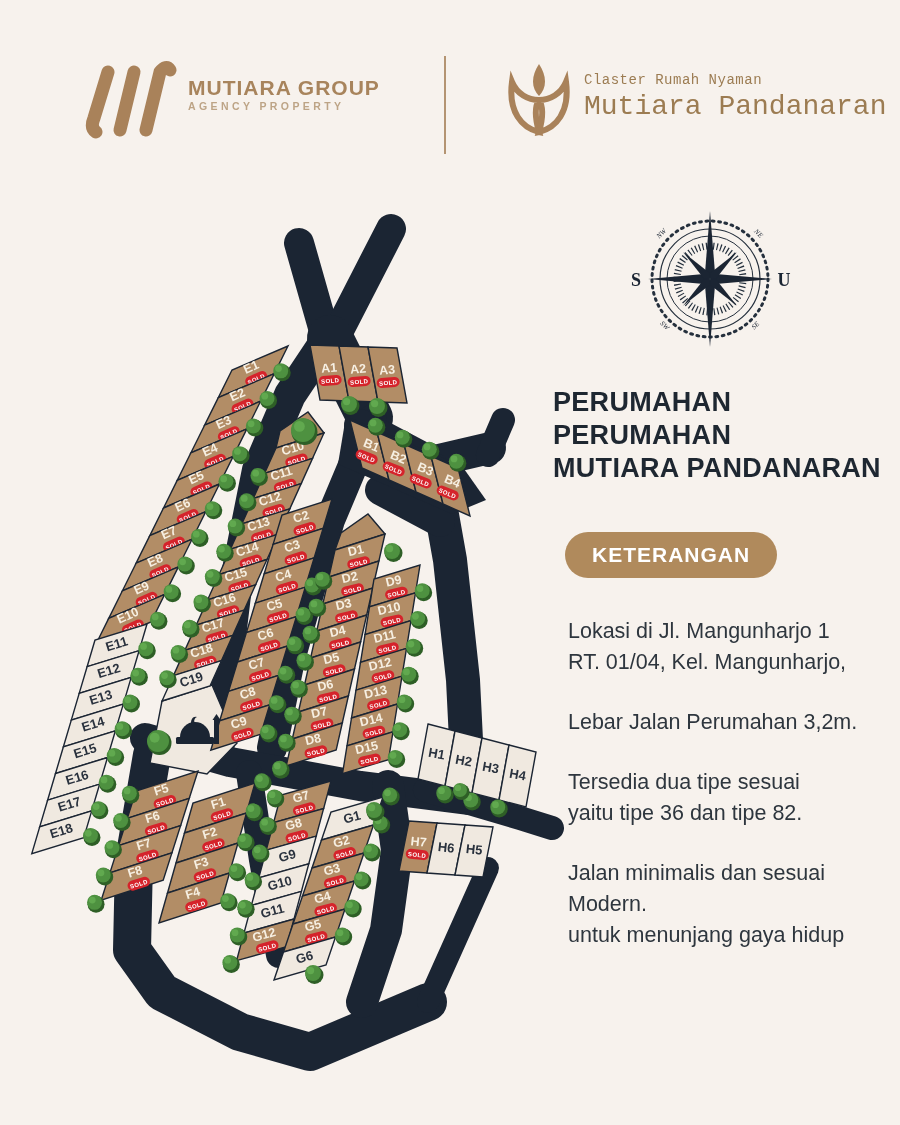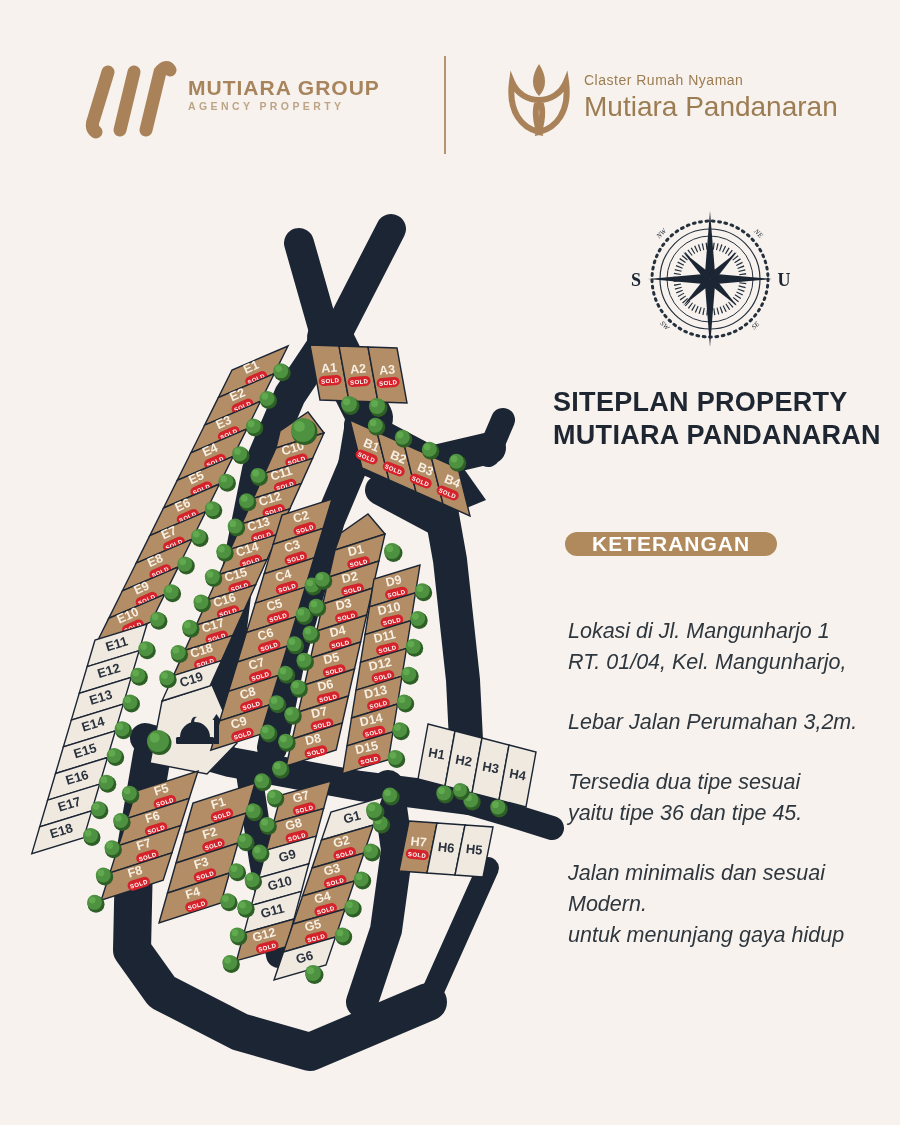--- a/index.html
+++ b/index.html
@@ -5,30 +5,30 @@
   html,body{margin:0;padding:0;}
   body{width:900px;height:1125px;position:relative;overflow:hidden;
        background:#f7f2ed;font-family:"Liberation Sans",sans-serif;}
   
   .hdr-left-logo{position:absolute;left:82px;top:60px;}
   .hdr-left-text{position:absolute;left:188px;top:76px;}
   .brand-name{font-size:21px;font-weight:bold;letter-spacing:1px;color:#a8845c;}
   .brand-tagline{font-size:10.5px;font-weight:bold;letter-spacing:3.4px;color:#bda486;}
   .hdr-divider{position:absolute;left:444px;top:56px;width:2px;height:98px;background:#a8845c;opacity:.85;}
   .hdr-right-logo{position:absolute;left:498px;top:56px;}
-  .hdr-right-text{position:absolute;left:584px;top:72px;font-family:Liberation Sans, sans-serif;color:#9c7c52;}
+  .hdr-right-text{position:absolute;left:584px;top:72px;font-family:Liberation Mono, monospace;color:#9c7c52;}
   .cluster-label{font-size:14px;letter-spacing:.5px;}
   .cluster-name{font-size:28px;margin-top:3px;}
   
   .compass{position:absolute;left:620px;top:206px;}
   .title{position:absolute;left:553px;top:386px;width:330px;color:#1e2731;
          font-size:27px;font-weight:800;line-height:33px;letter-spacing:.3px;}
   .legend-btn{position:absolute;left:565px;top:532px;background:#b08a5c;color:#ffffff;
-         font-size:21px;font-weight:800;letter-spacing:1px;padding:0 27px;border-radius:26px;}
-  .legend-text{position:absolute;left:568px;top:616px;width:325px;color:#2e363e;font-size:21.5px;line-height:31px;font-style:italic;}
+         font-size:21px;font-weight:800;letter-spacing:1px;padding:11px 27px;border-radius:26px;}
+  .legend-text{position:absolute;left:568px;top:616px;width:325px;color:#2e363e;font-size:21.5px;line-height:31px;}
   .legend-text .para{margin-bottom:29px;}
   
   .map{position:absolute;left:25px;top:200px;}
   .lot-sold{fill:#b28d66;stroke:#1b2533;stroke-width:1.4;}
   .lot-free{fill:#f0e9e0;stroke:#1b2533;stroke-width:1.4;}
   .lot-label-sold{fill:#f6efe2;font-weight:bold;font-size:12.5px;text-anchor:middle;}
   .lot-label-free{fill:#2a323e;font-weight:bold;font-size:13px;text-anchor:middle;}
   .sold-badge{fill:#d5232b;}
   .sold-badge-text{fill:#ffffff;font-weight:bold;font-size:6px;letter-spacing:.4px;text-anchor:middle;}
   .road{stroke:#1b2533;fill:none;stroke-linecap:round;stroke-linejoin:round;}
@@ -86,35 +86,35 @@
       <text x="47" y="-44" class="compass-diag" transform="rotate(45 47 -44)">NE</text>
       <text x="-47" y="48" class="compass-diag" transform="rotate(45 -47 48)">SW</text>
       <text x="47" y="48" class="compass-diag" transform="rotate(-45 47 48)">SE</text>
       <text x="-74" y="7" class="compass-letter">S</text>
       <text x="74" y="7" class="compass-letter">U</text>
     </g>
   </svg>
 </div>
 
 <div class="title">
-  <div>SITEPLAN PROPERTY</div>
+  <div>PERUMAHAN PERUMAHAN</div>
   <div>MUTIARA PANDANARAN</div>
 </div>
 <div class="legend-btn">KETERANGAN</div>
 <div class="legend-text">
   <div class="para">
     <div>Lokasi di Jl. Mangunharjo 1</div>
     <div>RT. 01/04, Kel. Mangunharjo,</div>
   </div>
   <div class="para">
     <div>Lebar Jalan Perumahan 3,2m.</div>
   </div>
   <div class="para">
     <div>Tersedia dua tipe sesuai</div>
-    <div>yaitu tipe 36 dan tipe 45.</div>
+    <div>yaitu tipe 36 dan tipe 82.</div>
   </div>
   <div class="para">
     <div>Jalan minimalis dan sesuai</div>
     <div>Modern.</div>
     <div>untuk menunjang gaya hidup</div>
   </div>
 </div>
 
 <svg id="map" class="map" width="550" height="890" viewBox="25 200 550 890">
     <g>

